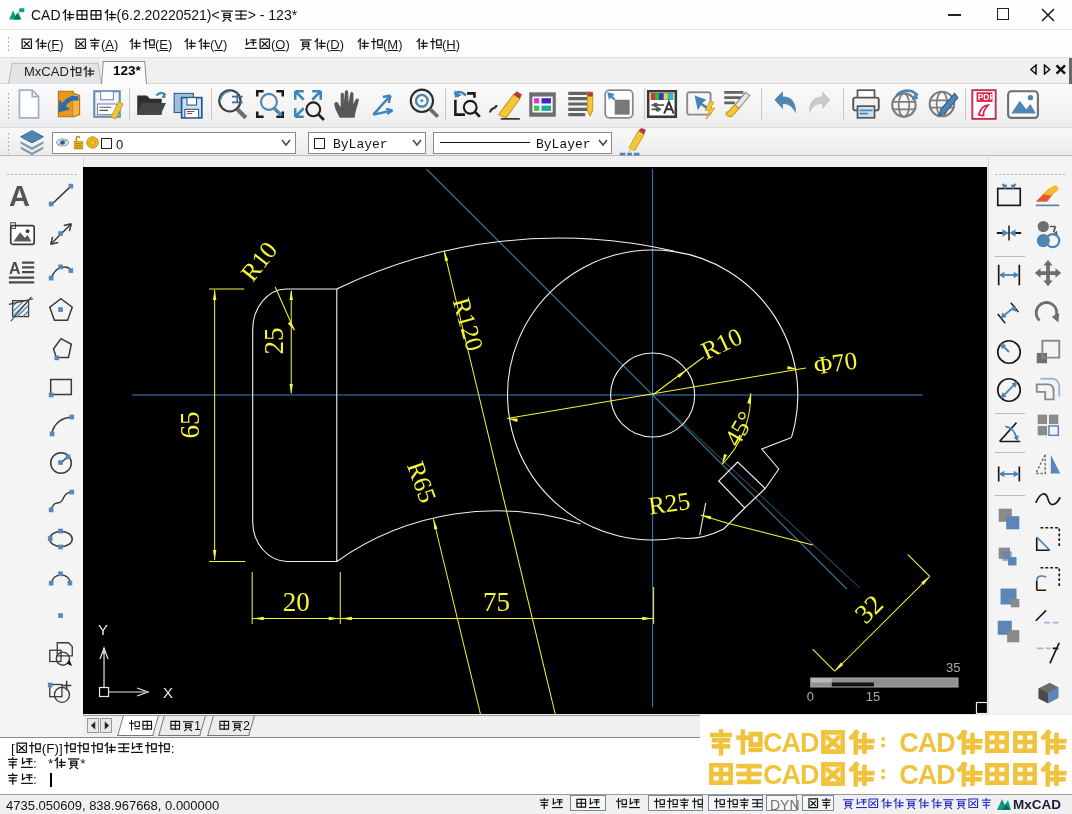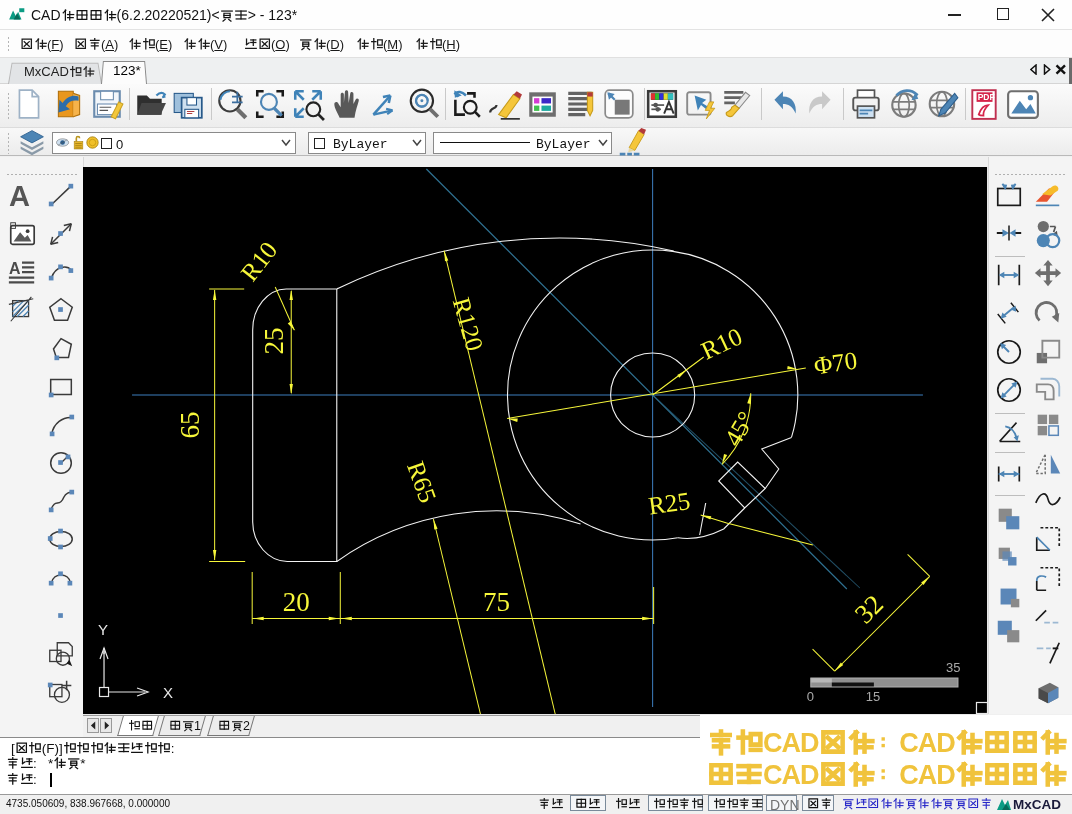--- a/index.html
+++ b/index.html
@@ -206,21 +206,21 @@
     </svg><svg style="width:13.00px;height:13.00px;vertical-align:-0.14em" viewBox="0 0 16 16">
       <g fill="none" stroke="#222" stroke-width="1.50" stroke-linecap="square">
         <path d="M5 2.5 V14"></path>
         <path d="M2.5 5.5 L5.5 2.5"></path>
         <path d="M10 4 V13.5"></path>
         <path d="M7.5 7.5 H14.5"></path>
         <path d="M7.5 11 H14"></path>
       </g>
     </svg></div>
 <div class="abs" style="left:101px;top:59px;width:46px;height:25px;background:#fcfcfc;border:1px solid #8a8a8a;border-bottom:none;transform:perspective(12px) rotateX(2.5deg);transform-origin:bottom"></div>
-<div class="abs" style="left:113px;top:63px;font-size:13.5px;font-weight:normal;color:#000">123*</div>
+<div class="abs" style="left:113px;top:63px;font-size:13.5px;font-weight:bold;color:#000">123*</div>
 <svg style="position:absolute;left:1030px;top:64px" width="38" height="11" viewBox="0 0 38 10">
     <path d="M6 0.5 L0.8 5 L6 9.5 Z" fill="none" stroke="#111" stroke-width="1.5"></path>
     <path d="M14.5 0.5 L19.7 5 L14.5 9.5 Z" fill="none" stroke="#111" stroke-width="1.5"></path>
     <path d="M26.5 0.8 L35 9.2 M35 0.8 L26.5 9.2" stroke="#111" stroke-width="2.4"></path>
   </svg>
 <div class="abs" style="left:1069px;top:58px;width:3px;height:26px;background:#6a6a6a"></div>
 <div class="abs" style="left:0;top:84px;width:1072px;height:44px;background:linear-gradient(#fbfbfb,#ededed);border-bottom:1px solid #dcdcdc"></div>
 <div class="abs" style="left:7px;top:92px;width:3px;height:28px;background-image:radial-gradient(circle,#b5b5b5 35%,transparent 40%);background-size:3px 4px"></div>
 <div class="sep1" style="left:129px"></div>
 <div class="sep1" style="left:211px"></div>
@@ -1032,21 +1032,21 @@
     </svg><svg style="width:28.00px;height:28.00px;vertical-align:-0.14em" viewBox="0 0 16 16">
       <g fill="none" stroke="#f0c33c" stroke-width="2.60" stroke-linecap="square">
         <path d="M5 2.5 V14"></path>
         <path d="M2.5 5.5 L5.5 2.5"></path>
         <path d="M10 4 V13.5"></path>
         <path d="M7.5 7.5 H14.5"></path>
         <path d="M7.5 11 H14"></path>
       </g>
     </svg></div>
 <div class="abs" style="left:0;top:794px;width:1072px;height:20px;background:#f0f0f0;border-top:1px solid #9a9a9a"></div>
-<div class="abs" style="left:6px;top:798px;font-size:10px;color:#111">4735.050609,  838.967668,  0.000000</div>
+<div class="abs" style="left:6px;top:798px;font-size:13px;color:#111">4735.050609,  838.967668,  0.000000</div>
 <div class="abs" style="left:538px;top:797px;font-size:12.5px;color:#111"><svg style="width:12.50px;height:12.50px;vertical-align:-0.14em" viewBox="0 0 16 16">
       <g fill="none" stroke="#111" stroke-width="1.50" stroke-linecap="square">
         <path d="M3 4 H13"></path>
         <path d="M8 2 V4"></path>
         <path d="M4 7 H12"></path>
         <path d="M4 10.5 H12"></path>
         <path d="M8 7 V14.5"></path>
       </g>
     </svg><svg style="width:12.50px;height:12.50px;vertical-align:-0.14em" viewBox="0 0 16 16">
       <g fill="none" stroke="#111" stroke-width="1.50" stroke-linecap="square">

